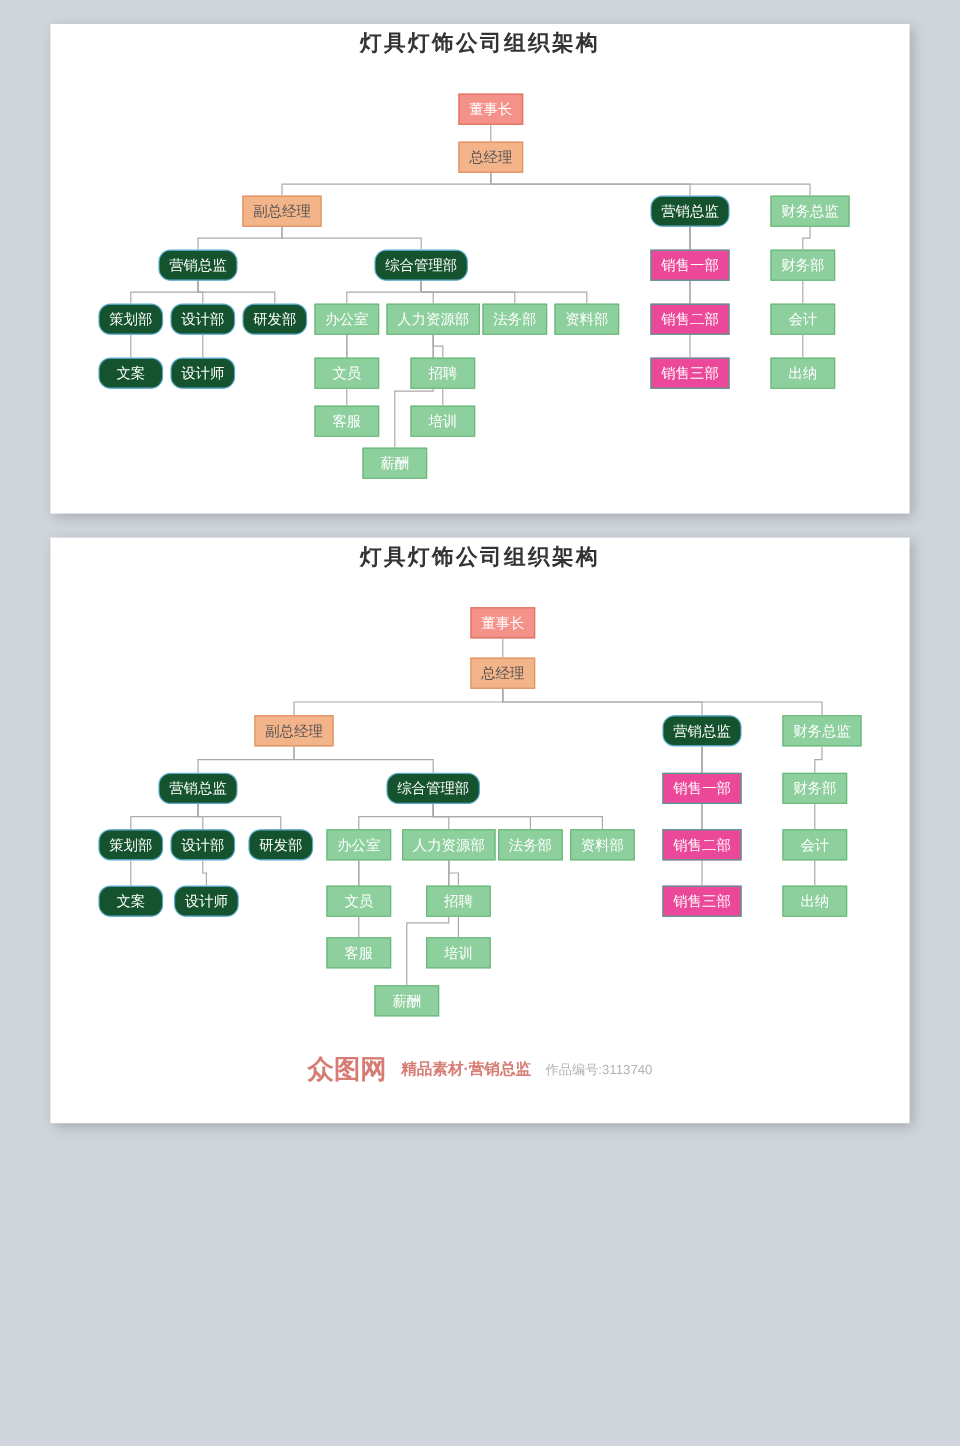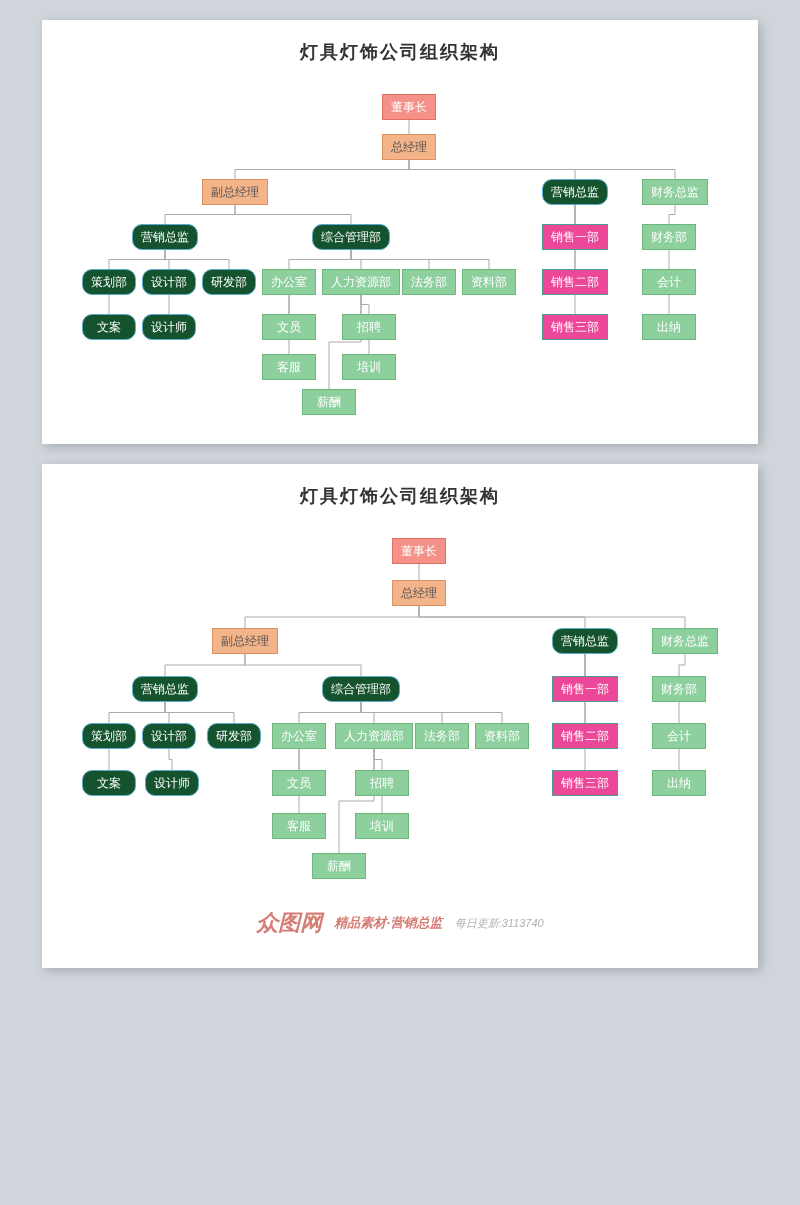--- a/index.html
+++ b/index.html
@@ -8,21 +8,21 @@
       min-height: 1205px;
       background: #d0d5dc;
       font-family: 'SimHei', 'Microsoft YaHei', sans-serif;
       font-size: 12px;
     }
 
     .card {
       background: white;
       margin: 20px auto;
       width: 716px;
-      padding: 20px 10px 30px;
+      padding: 4px 10px 30px;
       box-shadow: 3px 3px 10px rgba(0,0,0,0.2);
       position: relative;
     }
 
     .chart-title {
       text-align: center;
       font-size: 18px;
       font-weight: bold;
       color: #333;
       margin-bottom: 20px;
@@ -238,18 +238,18 @@
 
     <div class="node node-teal" style="left:500px;top:242px;">销售三部</div>
     <div class="node node-green" style="left:600px;top:242px;">出纳</div>
 
     <div class="node node-green" style="left:220px;top:285px;">客服</div>
     <div class="node node-green" style="left:303px;top:285px;">培训</div>
 
     <div class="node node-green" style="left:260px;top:325px;">薪酬</div>
   </div>
 
-  <div style="display:flex;justify-content:center;align-items:center;gap:12px;margin-top:10px;opacity:0.65;font-style:italic;">
+  <div style="display:flex;justify-content:center;align-items:center;gap:12px;margin-top:10px;opacity:0.65;">
     <span style="font-size:22px;font-weight:bold;color:#c0392b;">众图网</span>
     <span style="font-size:13px;color:#c0392b;font-weight:bold;">精品素材·营销总监</span>
-    <span style="font-size:11px;color:#888;">每日更新:3113740</span>
+    <span style="font-size:11px;color:#888;">作品编号:3113740</span>
   </div>
 </div>
 
 </body></html>

